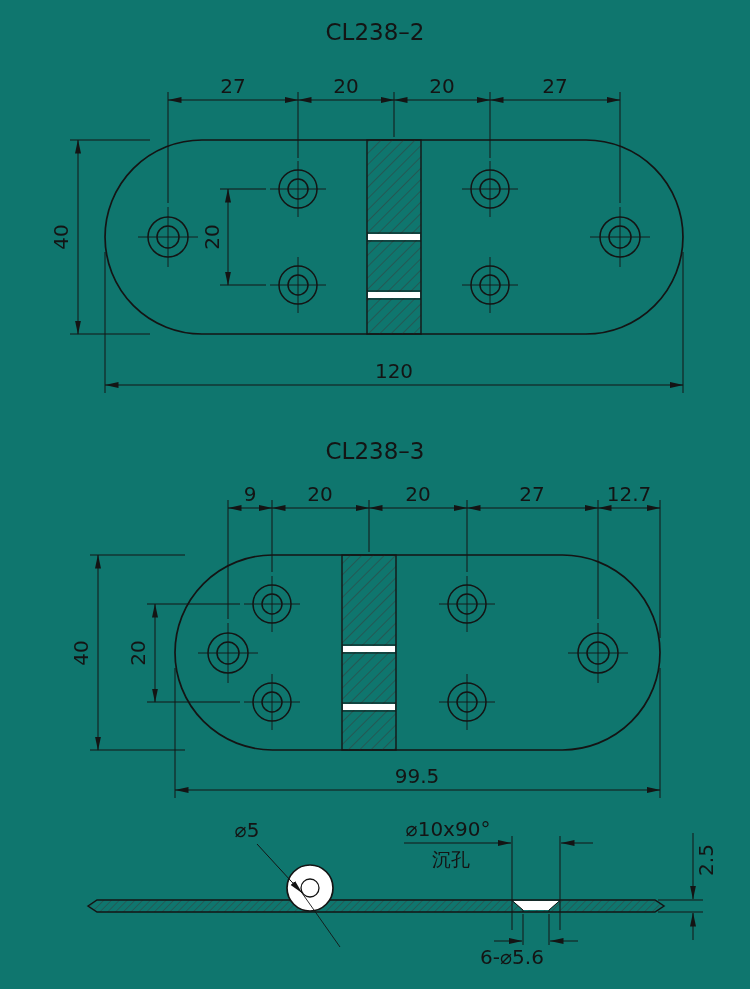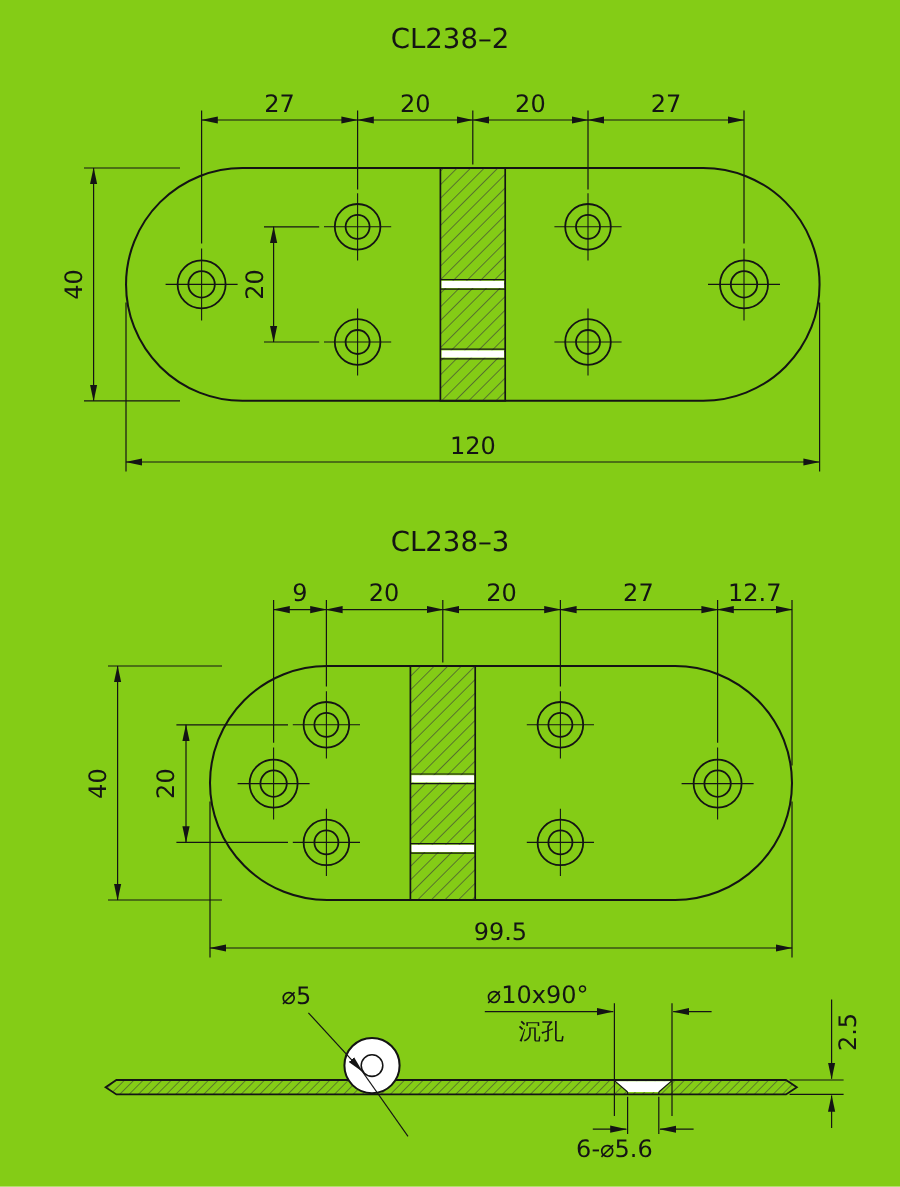--- a/index.html
+++ b/index.html
@@ -1,16 +1,16 @@
 <!DOCTYPE html>
 <html><head>
 <meta charset="utf-8">
 <style>
   html,body{margin:0;padding:0;background:#ffffff;}
-  .canvas{width:750px;height:989px;background:#84cc16;position:relative;overflow:hidden;}
+  .canvas{width:750px;height:989px;background:#0f766e;position:relative;overflow:hidden;}
   svg{display:block;}
   svg text{font-family:"DejaVu Sans","Liberation Sans",sans-serif;fill:#141414;}
   text.dl{font-size:20px;text-anchor:middle;}
   text.tl{font-size:23px;text-anchor:middle;}
   text.cn{font-size:19px;text-anchor:middle;}
   .ol{fill:none;stroke:#141414;stroke-width:1.7;}
   .ol2{fill:none;stroke:#141414;stroke-width:1.5;}
   .dim{fill:none;stroke:#141414;stroke-width:1;}
   .thin{fill:none;stroke:#141414;stroke-width:0.9;}
 </style>

